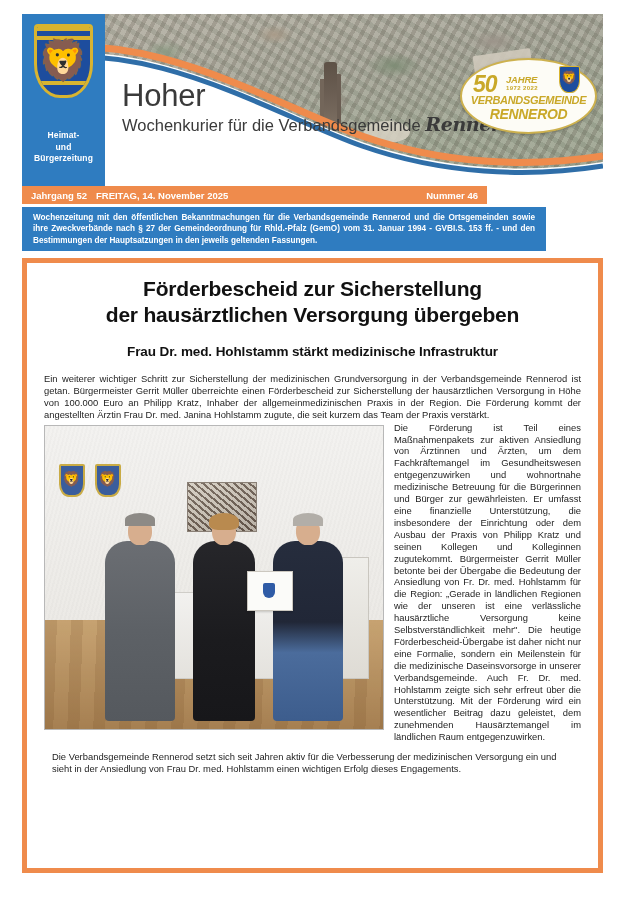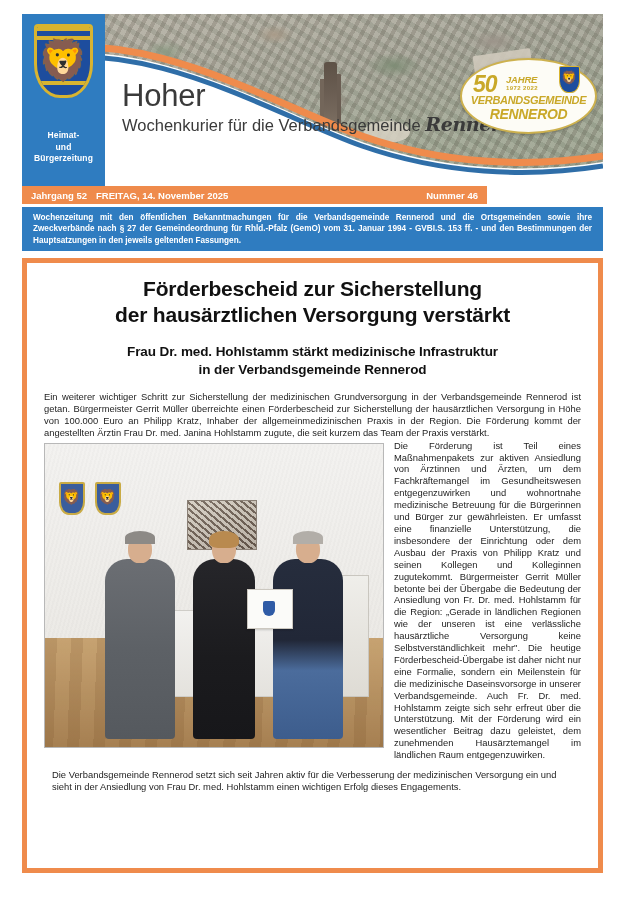--- a/index.html
+++ b/index.html
@@ -299,21 +299,21 @@
   .bar-orange .left .jg { margin-right: 9px; }
   .bar-orange .right {
     position: absolute;
     right: 9px;
     top: 4px;
   }
   .bar-blue {
     position: absolute;
     left: 22px;
     top: 207px;
-    width: 581px;
+    width: 524px;
     height: 44px;
     background: #2f7cc0;
     color: #ffffff;
     box-sizing: border-box;
     padding: 5px 11px 0 11px;
     font-size: 8.2px;
     line-height: 11.3px;
     font-weight: bold;
     text-align: justify;
   }
@@ -564,26 +564,25 @@
   <div class="right">Nummer 46</div>
 </div>
 
 <div class="bar-blue">Wochenzeitung mit den öffentlichen Bekanntmachungen für die Verbandsgemeinde Rennerod und die Ortsgemeinden sowie ihre Zweckverbände nach § 27 der  Gemeindeordnung für Rhld.-Pfalz (GemO) vom 31. Januar 1994 - GVBI.S. 153 ff. - und den Bestimmungen der Hauptsatzungen in den jeweils geltenden Fassungen.</div>
 
 <div class="article">
   <div class="article-inner">
 
     <div class="headline">
       <div>Förderbescheid zur Sicherstellung</div>
-      <div>der hausärztlichen Versorgung verstärkt</div>
+      <div>der hausärztlichen Versorgung übergeben</div>
     </div>
 
     <div class="subhead">
       <div>Frau Dr. med. Hohlstamm stärkt medizinische Infrastruktur</div>
-      <div>in der Verbandsgemeinde Rennerod</div>
     </div>
 
     <div class="lead">
       <p>Ein weiterer wichtiger Schritt zur Sicherstellung der medizinischen Grundversorgung in der Verbandsgemeinde Rennerod ist getan. Bürgermeister Gerrit Müller überreichte einen Förderbescheid zur Sicherstellung der hausärztlichen Versorgung in Höhe von 100.000 Euro an Philipp Kratz, Inhaber der allgemeinmedizinischen Praxis in der Region. Die Förderung kommt der angestellten Ärztin Frau Dr. med. Janina Hohlstamm zugute, die seit kurzem das Team der Praxis verstärkt.</p>
     </div>
 
     <div class="body-wrap">
       <div class="figure">
         <div class="photo">
           <div class="ph-wall"></div>

